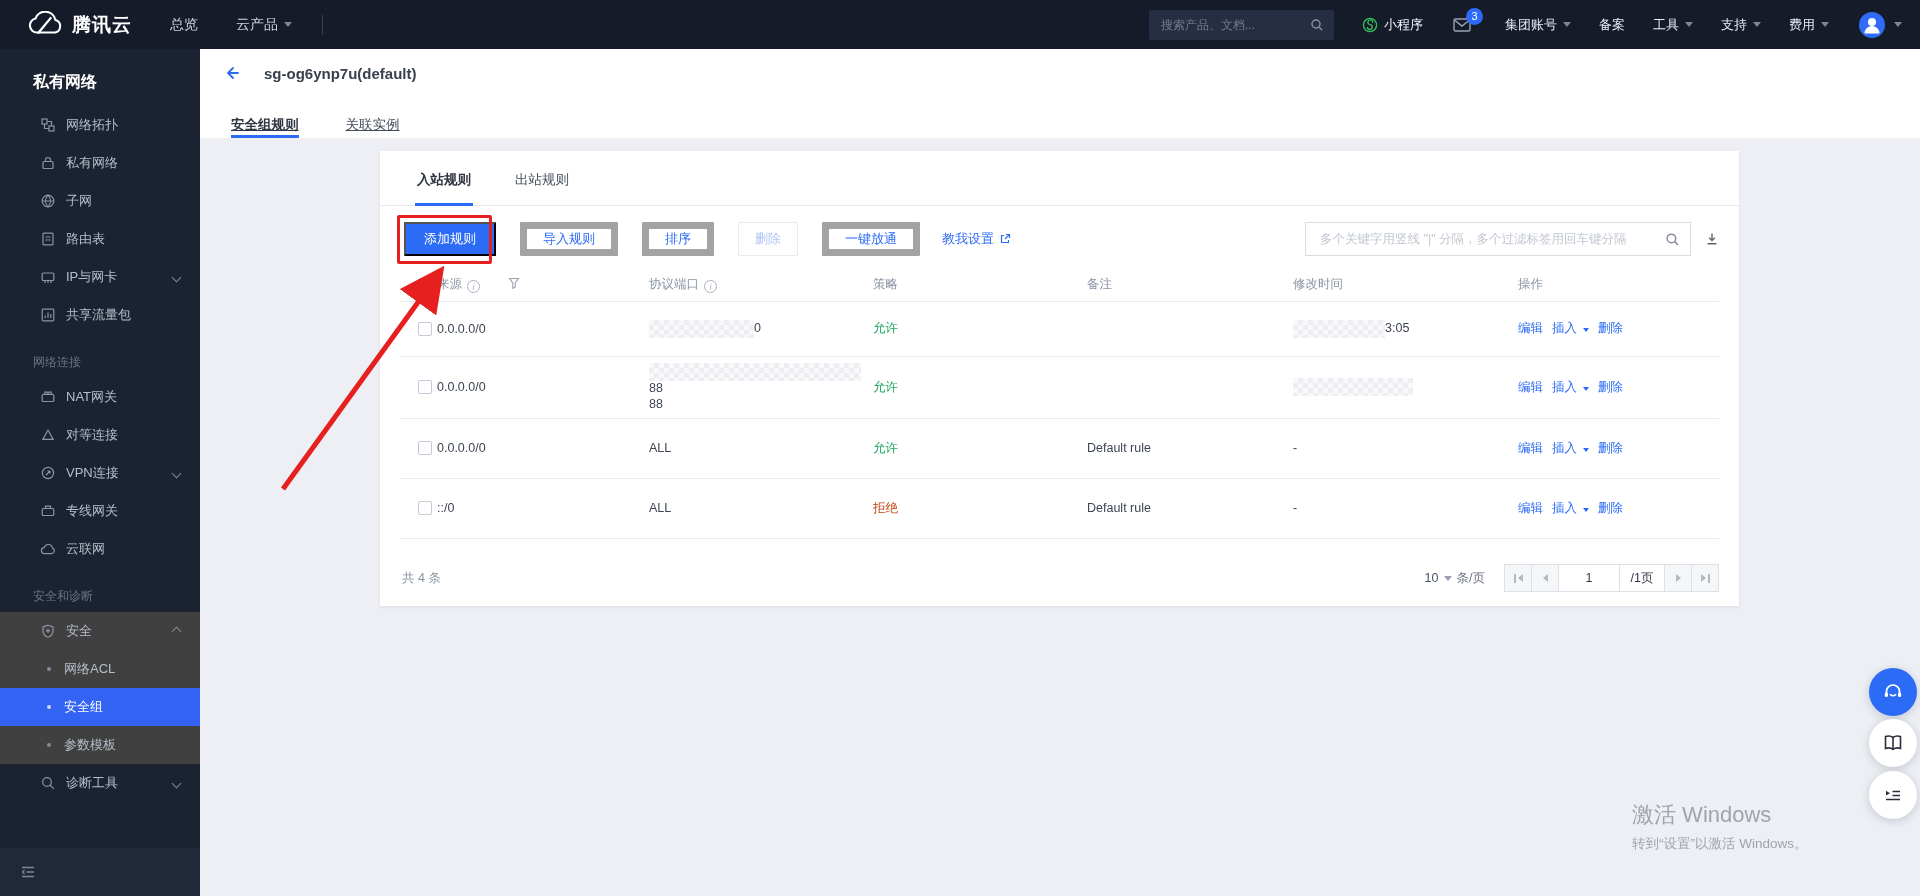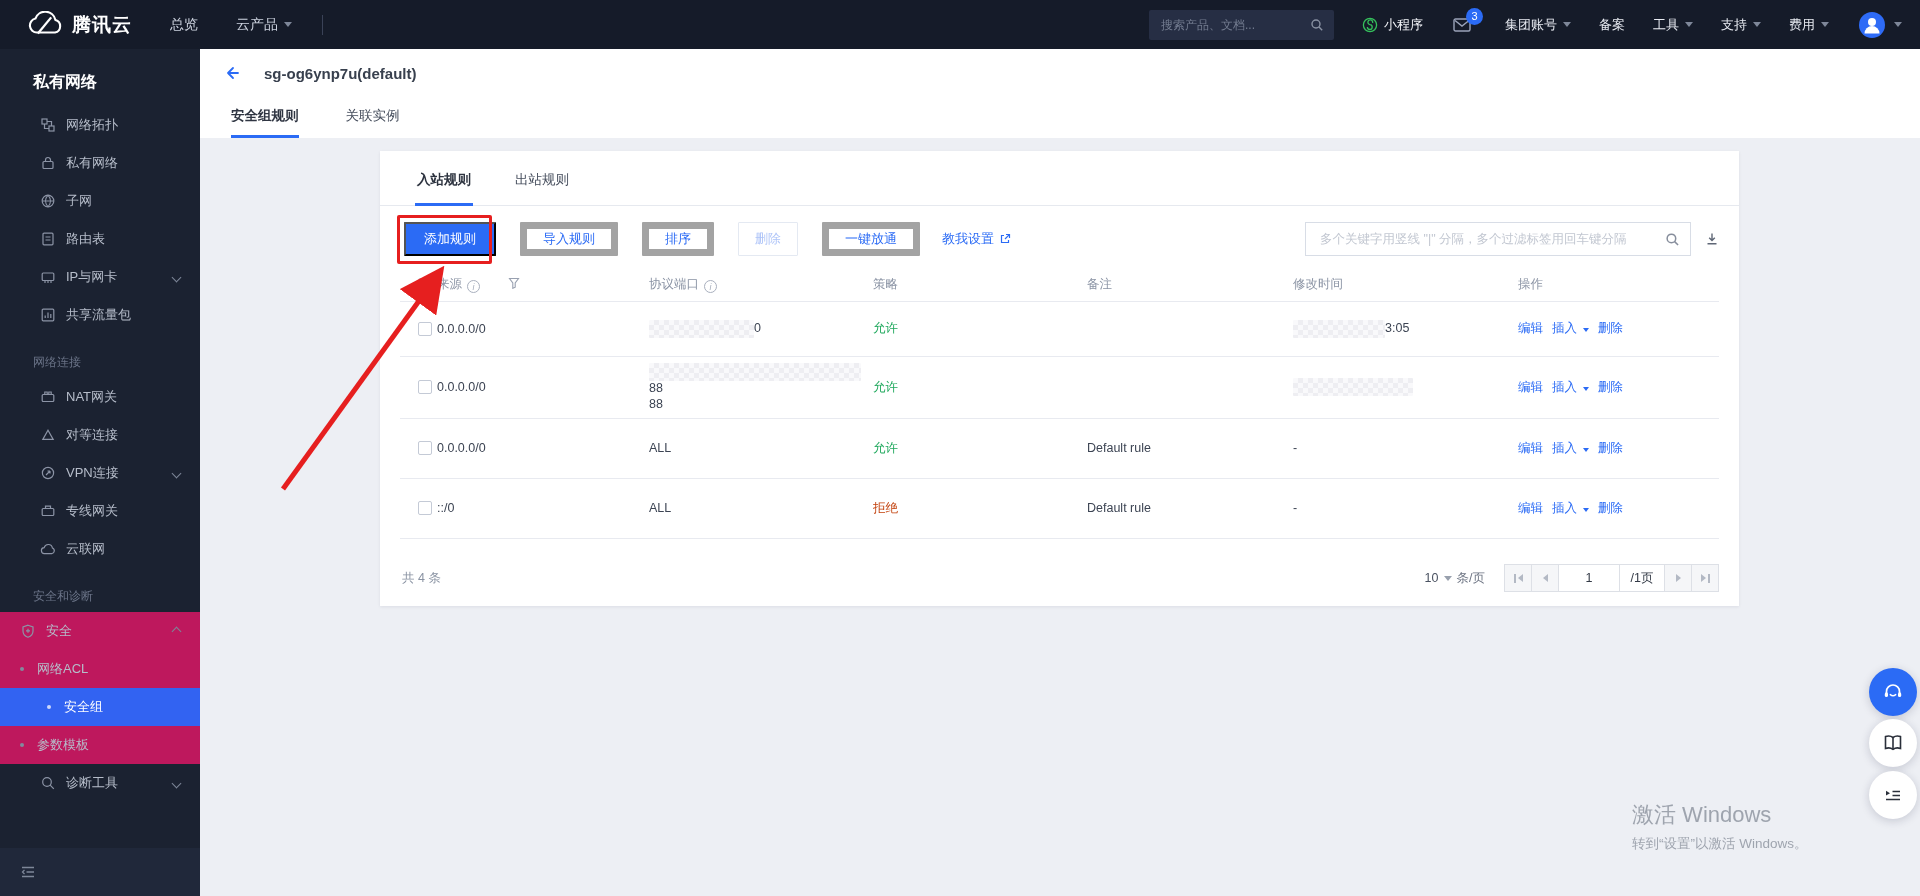--- a/index.html
+++ b/index.html
@@ -29,33 +29,33 @@
   .sidebar{position:absolute;left:0;top:49px;width:200px;height:847px;background:#1b2231;z-index:4;}
   .side-title{color:#ffffff;font-size:16px;font-weight:bold;padding:23px 0 10px 33px;height:57px;}
   .side-item{height:38px;display:flex;align-items:center;padding-left:40px;color:#b6bdca;font-size:13px;cursor:pointer;}
   .side-item .lbl{margin-left:10px;}
   .side-icon{width:16px;height:16px;display:inline-flex;}
   .side-icon svg{stroke:#8c94a6;fill:none;stroke-width:1.2;}
   .side-section{color:#6b7488;font-size:12px;padding:20px 0 8px 33px;height:44px;}
   .chev{width:7px;height:7px;border-right:1.5px solid #7d8698;border-bottom:1.5px solid #7d8698;margin-left:auto;margin-right:20px;}
   .chev.down{transform:rotate(45deg);}
   .chev.up{transform:rotate(-135deg);}
-  .side-item.dark,.side-subitem.dark{background:#be185d;padding-left:20px;}
+  .side-item.dark,.side-subitem.dark{background:#404040;}
   .side-subitem{height:38px;display:flex;align-items:center;padding-left:47px;color:#b6bdca;font-size:13px;cursor:pointer;}
   .side-subitem .dot{width:4px;height:4px;border-radius:50%;background:#828b9d;margin-right:13px;}
   .side-subitem.selected{background:#3263f2;color:#ffffff;}
   .side-subitem.selected .dot{background:#cdd7fb;}
   .side-bottom{position:absolute;left:0;bottom:0;width:200px;height:48px;background:#20283a;display:flex;align-items:center;padding-left:20px;}
 
   
   .main-header{position:absolute;left:200px;top:49px;width:1720px;height:89px;background:#ffffff;z-index:3;}
   .back-btn{position:absolute;left:22px;top:15px;cursor:pointer;}
   .page-title{position:absolute;left:64px;top:16px;font-size:15px;font-weight:bold;color:#38404e;}
   .page-tabs{position:absolute;left:31px;bottom:0;display:flex;}
-  .ptab{position:relative;font-size:13.5px;color:#444c5b;padding-bottom:13px;margin-right:47px;cursor:pointer;}
+  .ptab{position:relative;font-size:13.5px;color:#444c5b;padding-bottom:4px;margin-right:47px;cursor:pointer;text-decoration:underline;}
   .ptab.active{font-weight:bold;color:#2f3542;}
   .ptab.active::after{content:"";position:absolute;left:0;right:0;bottom:0;height:3px;background:#2b6bf5;}
 
   
   .content{position:absolute;left:200px;top:138px;width:1720px;height:758px;background:#edeff4;}
   .card{position:absolute;left:180px;top:13px;width:1359px;height:455px;background:#ffffff;box-shadow:0 1px 3px rgba(20,30,60,.08);}
   .panel-tabs{height:55px;border-bottom:1px solid #e6e9ef;padding:20px 30px 0 35px;display:flex;}
   .ctab{position:relative;font-size:13.5px;color:#454d5c;margin-right:40px;padding:0 2px 14px;cursor:pointer;}
   .ctab.active{font-weight:bold;color:#2e3440;}
   .ctab.active::after{content:"";position:absolute;left:0;right:0;bottom:-1px;height:3px;background:#2b6bf5;}

